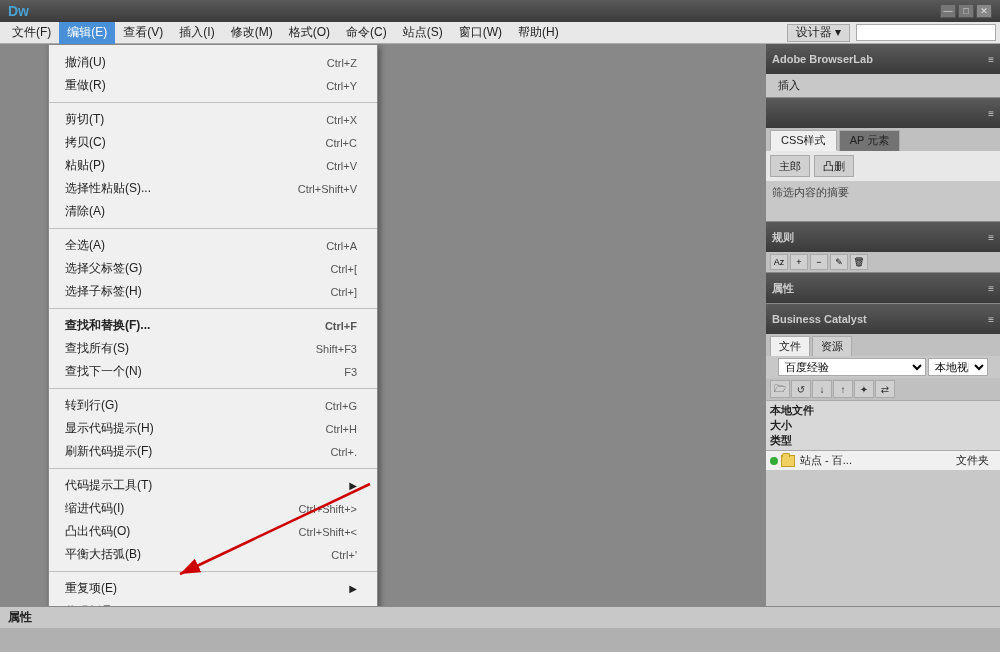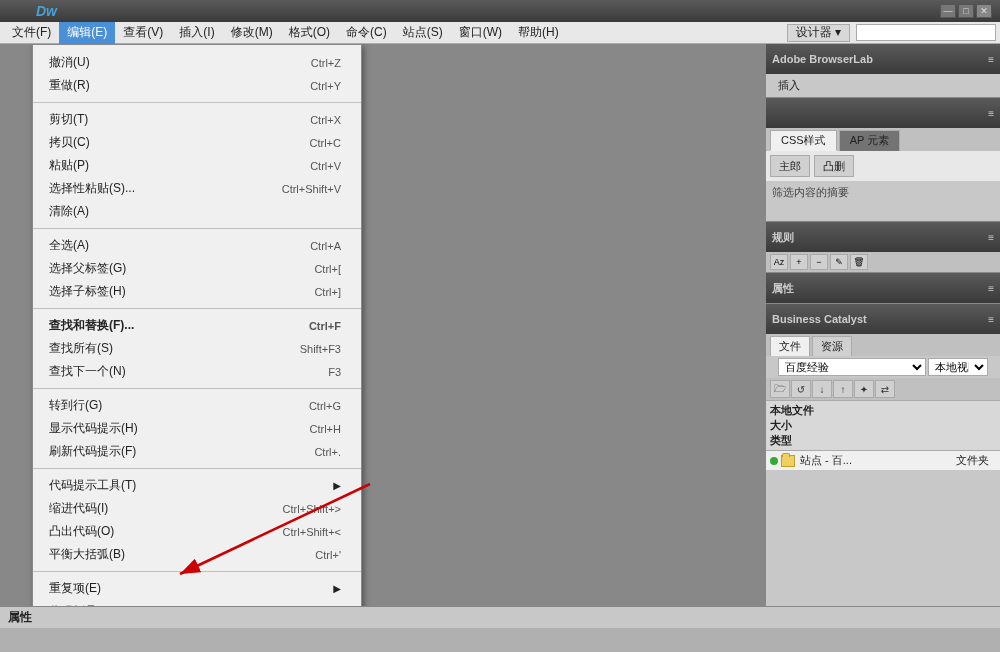--- a/index.html
+++ b/index.html
@@ -27,22 +27,20 @@
     }
     .title-bar-left {
       display: flex;
       align-items: center;
       gap: 6px;
     }
     .dw-logo {
       color: #4a9fd4;
       font-weight: bold;
       font-size: 14px;
-      font-style: italic;
-      margin-left: 28px;
     }
     .title-bar-controls {
       display: flex;
       gap: 2px;
     }
     .title-btn {
       width: 16px;
       height: 14px;
       background: #777;
       border: 1px solid #555;
@@ -113,21 +111,21 @@
       flex: 1;
       background: #888;
       position: relative;
       overflow: hidden;
     }
 
     
     .dropdown-menu {
       position: absolute;
       top: 0;
-      left: 32px;
+      left: 48px;
       width: 330px;
       background: #f0f0f0;
       border: 1px solid #888;
       box-shadow: 2px 2px 6px rgba(0,0,0,0.4);
       z-index: 100;
       padding: 4px 0;
     }
     .menu-section {
       padding: 2px 0;
     }

